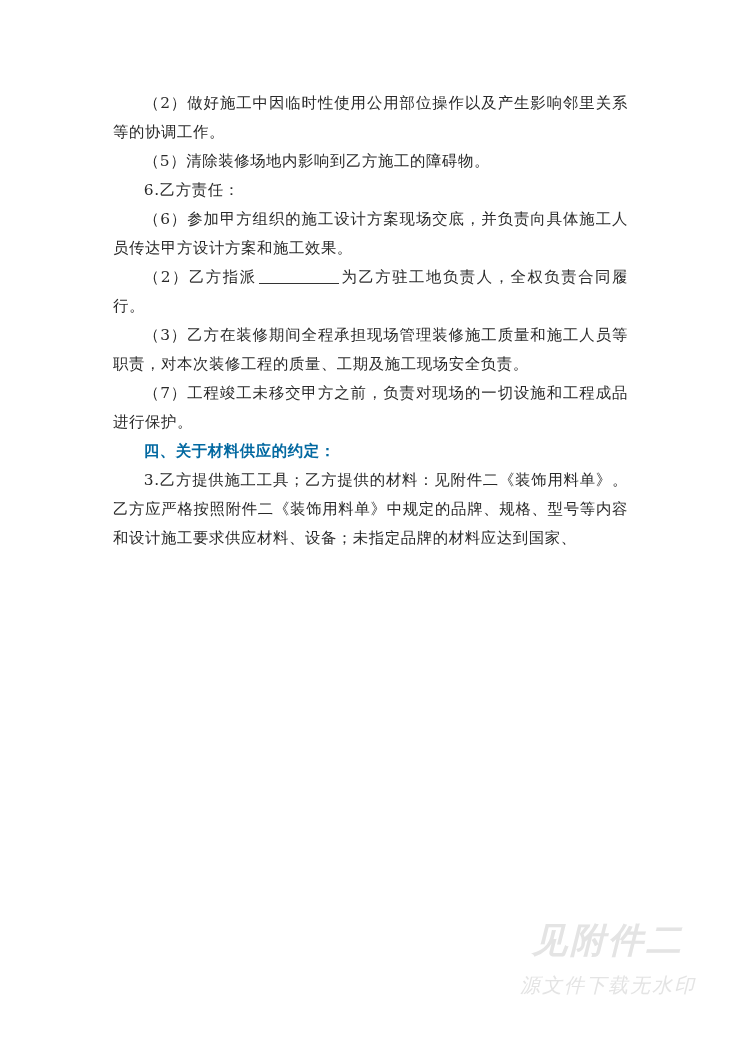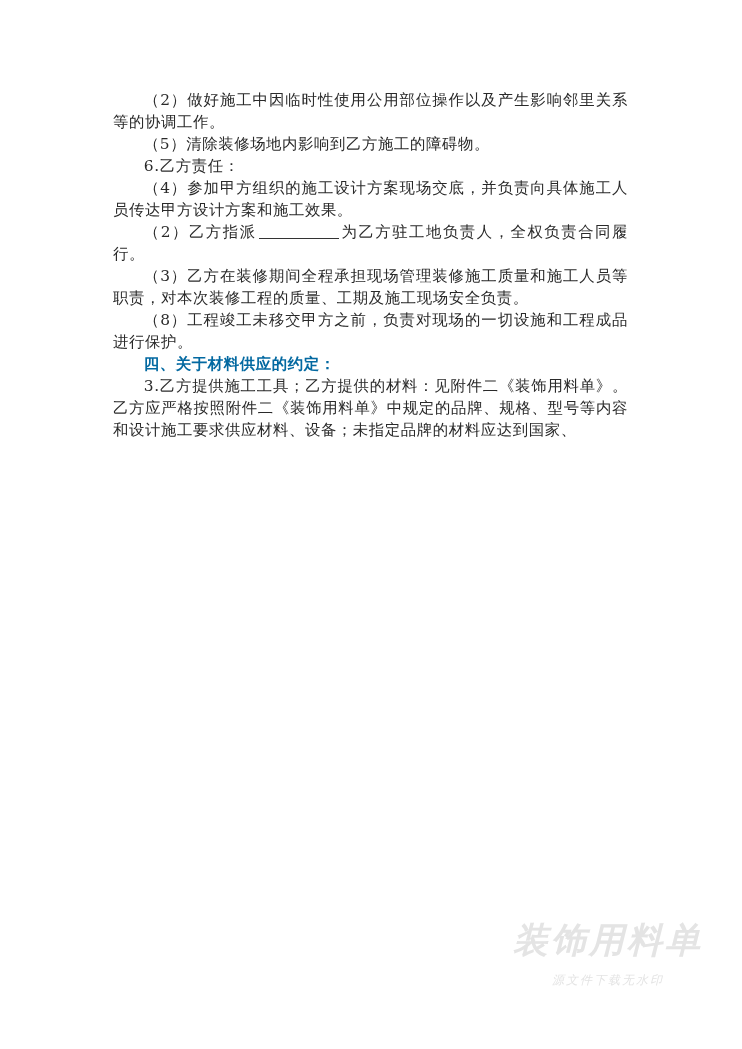--- a/index.html
+++ b/index.html
@@ -5,44 +5,44 @@
   html, body { margin: 0; padding: 0; }
   body {
     width: 742px; height: 1049px; background: #ffffff; position: relative; overflow: hidden;
     font-family: "DejaVu Serif", "Liberation Serif", serif;
     color: #2a2a2a;
   }
   .page {
     position: absolute; left: 113px; top: 89px; width: 515px;
   }
   .para {
-    margin: 0; font-size: 15.4px; line-height: 22px;
+    margin: 0; font-size: 15.4px; line-height: 29px;
     text-align: justify; text-indent: 2em; letter-spacing: 0.6px;
     word-break: break-all;
   }
   .para.heading { font-weight: bold; color: #0369a1; }
   .blank { display: inline-block; width: 80px; border-bottom: 1px solid #333; height: 16px; vertical-align: -2px; margin: 0 2px; }
   .watermark {
     position: absolute; left: 508px; top: 920px; width: 200px; text-align: center;
     font-family: "DejaVu Sans", "Liberation Sans", sans-serif; color: #e4e4e4; font-style: italic;
   }
   .wm-main { font-size: 35px; font-weight: bold; letter-spacing: 3px; line-height: 40px; }
-  .wm-sub { font-size: 12px; font-weight: normal; letter-spacing: 2px; margin-top: 12px; }
+  .wm-sub { font-size: 20px; font-weight: normal; letter-spacing: 2px; margin-top: 12px; }
 </style>
 </head>
 <body>
 
 <div class="page">
   <p class="para">（2）做好施工中因临时性使用公用部位操作以及产生影响邻里关系等的协调工作。</p>
   <p class="para">（5）清除装修场地内影响到乙方施工的障碍物。</p>
   <p class="para">6.乙方责任：</p>
-  <p class="para">（4）参加甲方组织的施工设计方案现场交底，并负责向具体施工人员传达甲方设计方案和施工效果。</p>
+  <p class="para">（6）参加甲方组织的施工设计方案现场交底，并负责向具体施工人员传达甲方设计方案和施工效果。</p>
   <p class="para"><span>（2）乙方指派</span><span class="blank"></span><span>为乙方驻工地负责人，全权负责合同履行。</span></p>
   <p class="para">（3）乙方在装修期间全程承担现场管理装修施工质量和施工人员等职责，对本次装修工程的质量、工期及施工现场安全负责。</p>
-  <p class="para">（8）工程竣工未移交甲方之前，负责对现场的一切设施和工程成品进行保护。</p>
+  <p class="para">（7）工程竣工未移交甲方之前，负责对现场的一切设施和工程成品进行保护。</p>
   <p class="para heading">四、关于材料供应的约定：</p>
   <p class="para">3.乙方提供施工工具；乙方提供的材料：见附件二《装饰用料单》。乙方应严格按照附件二《装饰用料单》中规定的品牌、规格、型号等内容和设计施工要求供应材料、设备；未指定品牌的材料应达到国家、</p>
 </div>
 
 <div class="watermark">
-  <div class="wm-main">装饰用料单</div>
+  <div class="wm-main">见附件二</div>
   <div class="wm-sub">源文件下载无水印</div>
 </div>
 
 </body></html>

